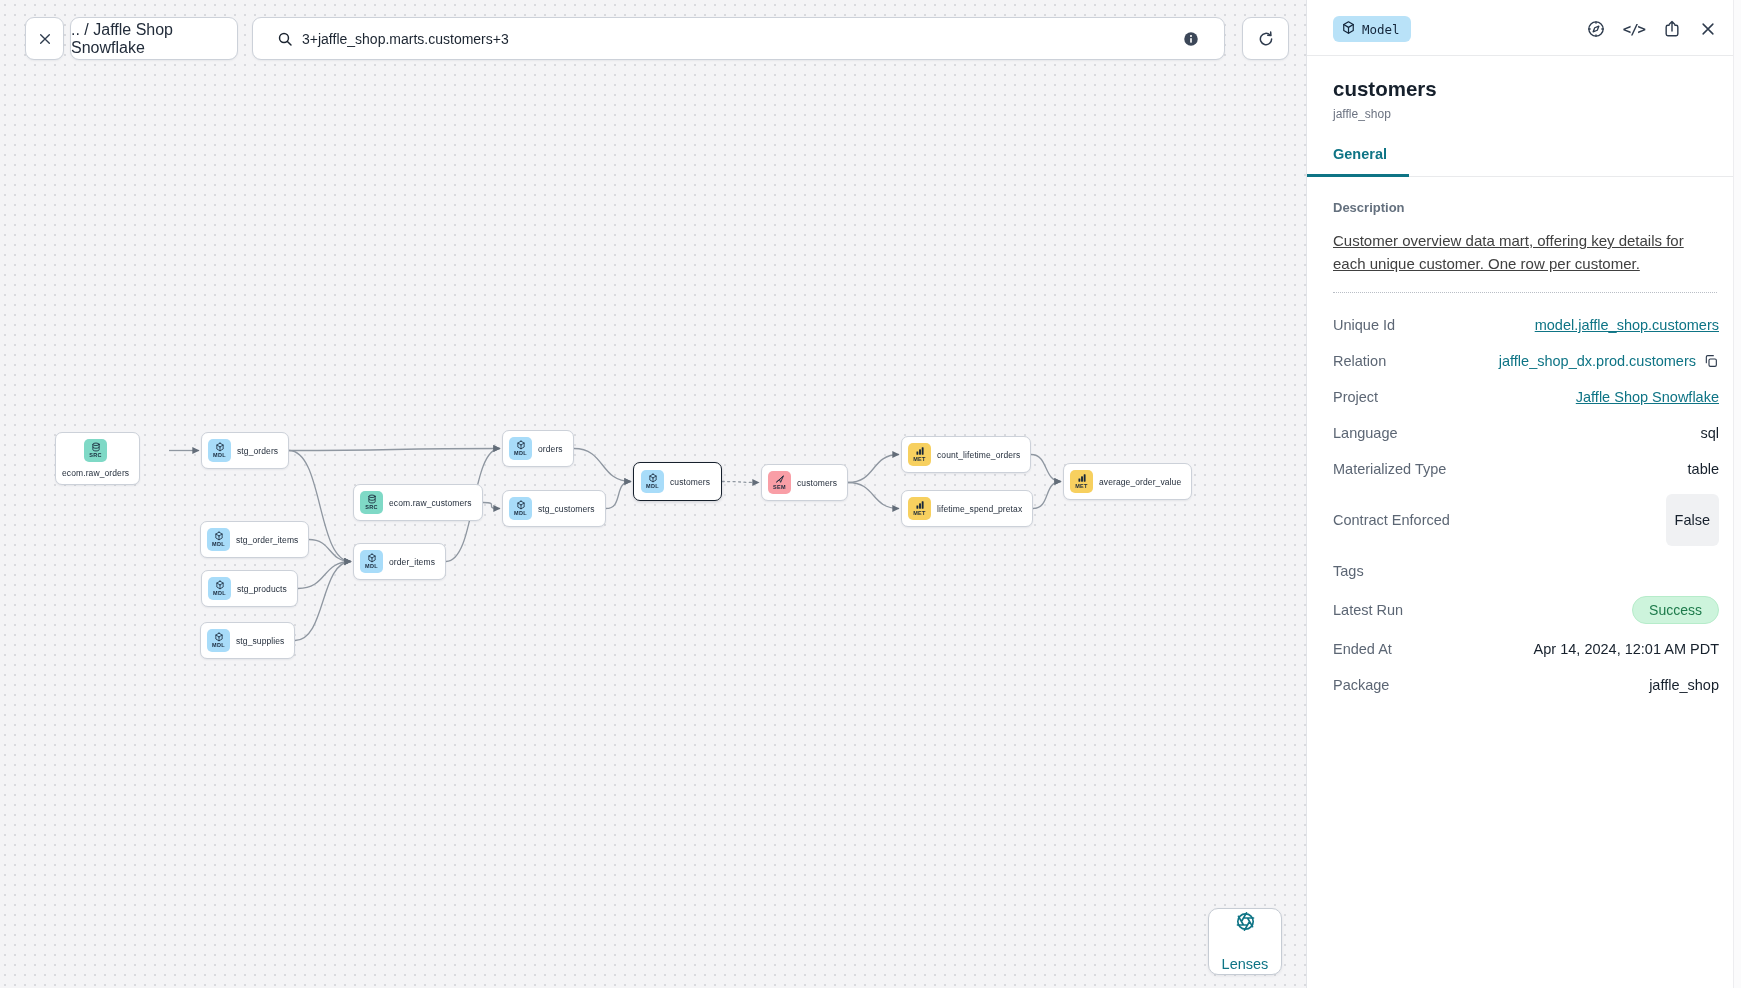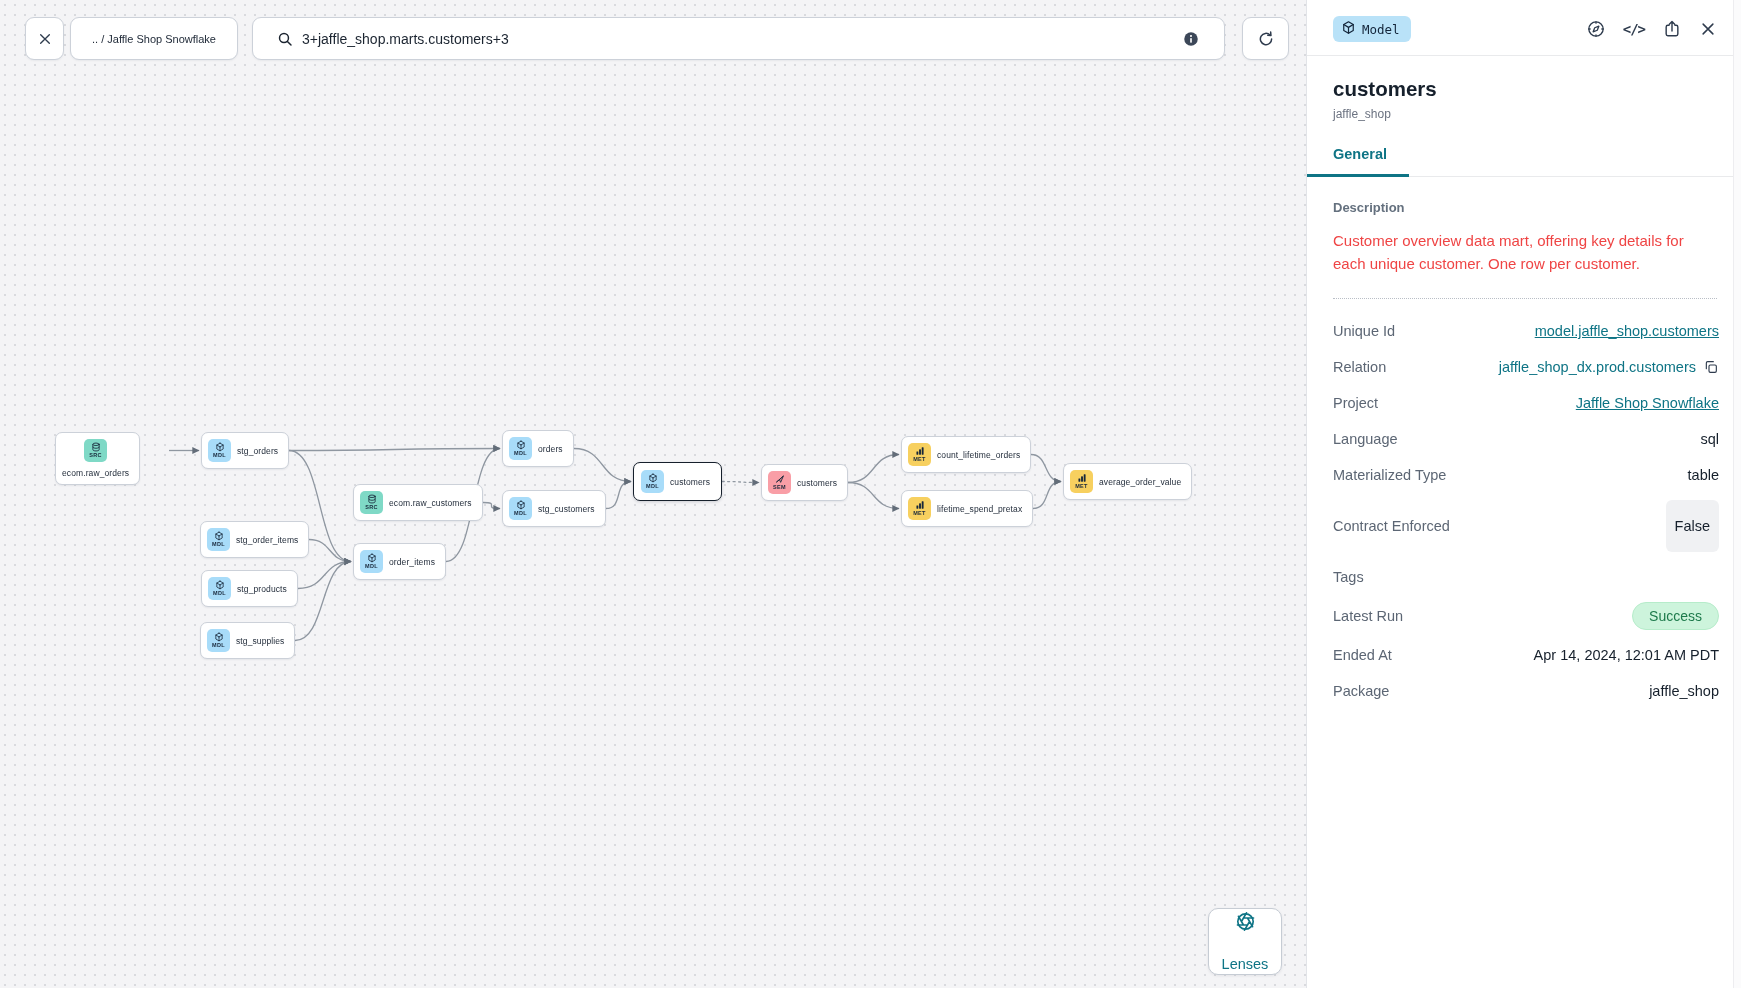--- a/index.html
+++ b/index.html
@@ -36,21 +36,21 @@
   .node-label { font-size:8.5px; color:#242e3c; letter-spacing:.1px; }
 
   
   .tool-btn {
     position:absolute; top:17px; height:43px; background:#fff;
     border:1px solid #ccd1d9; border-radius:9px;
     display:flex; align-items:center; justify-content:center;
     box-shadow:0 1px 2px rgba(20,30,50,.06); cursor:pointer; color:#2e3b4d;
   }
   .btn-close { left:25px; width:39px; }
-  .btn-breadcrumb { left:70px; width:168px; font-size:11px; color:#222c3a; }
+  .btn-breadcrumb { left:70px; width:168px; font-size:16px; color:#222c3a; }
   .btn-refresh { left:1242px; width:47px; }
   .searchbar {
     position:absolute; top:17px; left:252px; width:973px; height:43px;
     background:#fff; border:1px solid #ccd1d9; border-radius:9px;
     display:flex; align-items:center; padding:0 24px;
     box-shadow:0 1px 2px rgba(20,30,50,.06);
   }
   .searchbar input {
     flex:1; border:none; outline:none; font-family:"Liberation Sans",sans-serif;
     font-size:14px; color:#1b2430; margin-left:9px; background:transparent;
@@ -92,21 +92,21 @@
   .title-block { padding:21px 26px 0 26px; }
   .panel-title { font-size:20.5px; font-weight:700; color:#16202c; }
   .panel-subtitle { font-size:12px; color:#6b7280; margin-top:6px; }
 
   .tabs { display:flex; margin-top:25px; box-shadow:inset 0 -1px 0 #e9eaec; }
   .tab { padding:0 22px 12px 26px; font-size:14.5px; font-weight:700; color:var(--accent,#0e7485);
          border-bottom:3px solid var(--accent,#0e7485); cursor:pointer; }
 
   .section { padding:23px 22px 0 26px; }
   .section-label { font-size:13px; font-weight:700; color:#64707e; margin-bottom:15px; }
-  .desc { font-size:15px; color:#ef4444; line-height:1.5; margin-bottom:23px; max-width:370px; }
+  .desc { font-size:15px; color:#404040; line-height:1.5; margin-bottom:17px; max-width:370px;text-decoration:underline; }
   .dotted-divider { border-bottom:1px dotted #b9bec6; margin-bottom:21px; margin-right:2px; }
 
   .field-row { display:flex; align-items:center; margin-bottom:14px; min-height:22px; }
   .field-label { font-size:14.5px; color:#5c6674; flex:0 0 auto; }
   .field-value { flex:1; text-align:right; font-size:14.5px; color:#16202c; }
   .field-value.link { color:var(--accent,#0e7485); text-decoration:underline; cursor:pointer; }
   .field-value.teal { color:var(--accent,#0e7485); }
   .field-value.badge-gray { flex:0 0 auto; margin-left:auto; background:#f0f1f3; padding:18px 9px; border-radius:6px; }
   .field-value.badge-green { flex:0 0 auto; margin-left:auto; background:#cdf4dc; color:#1d7a4b;
       border:1px solid #b6ecca; padding:5px 16px; border-radius:999px; font-size:14px; }

